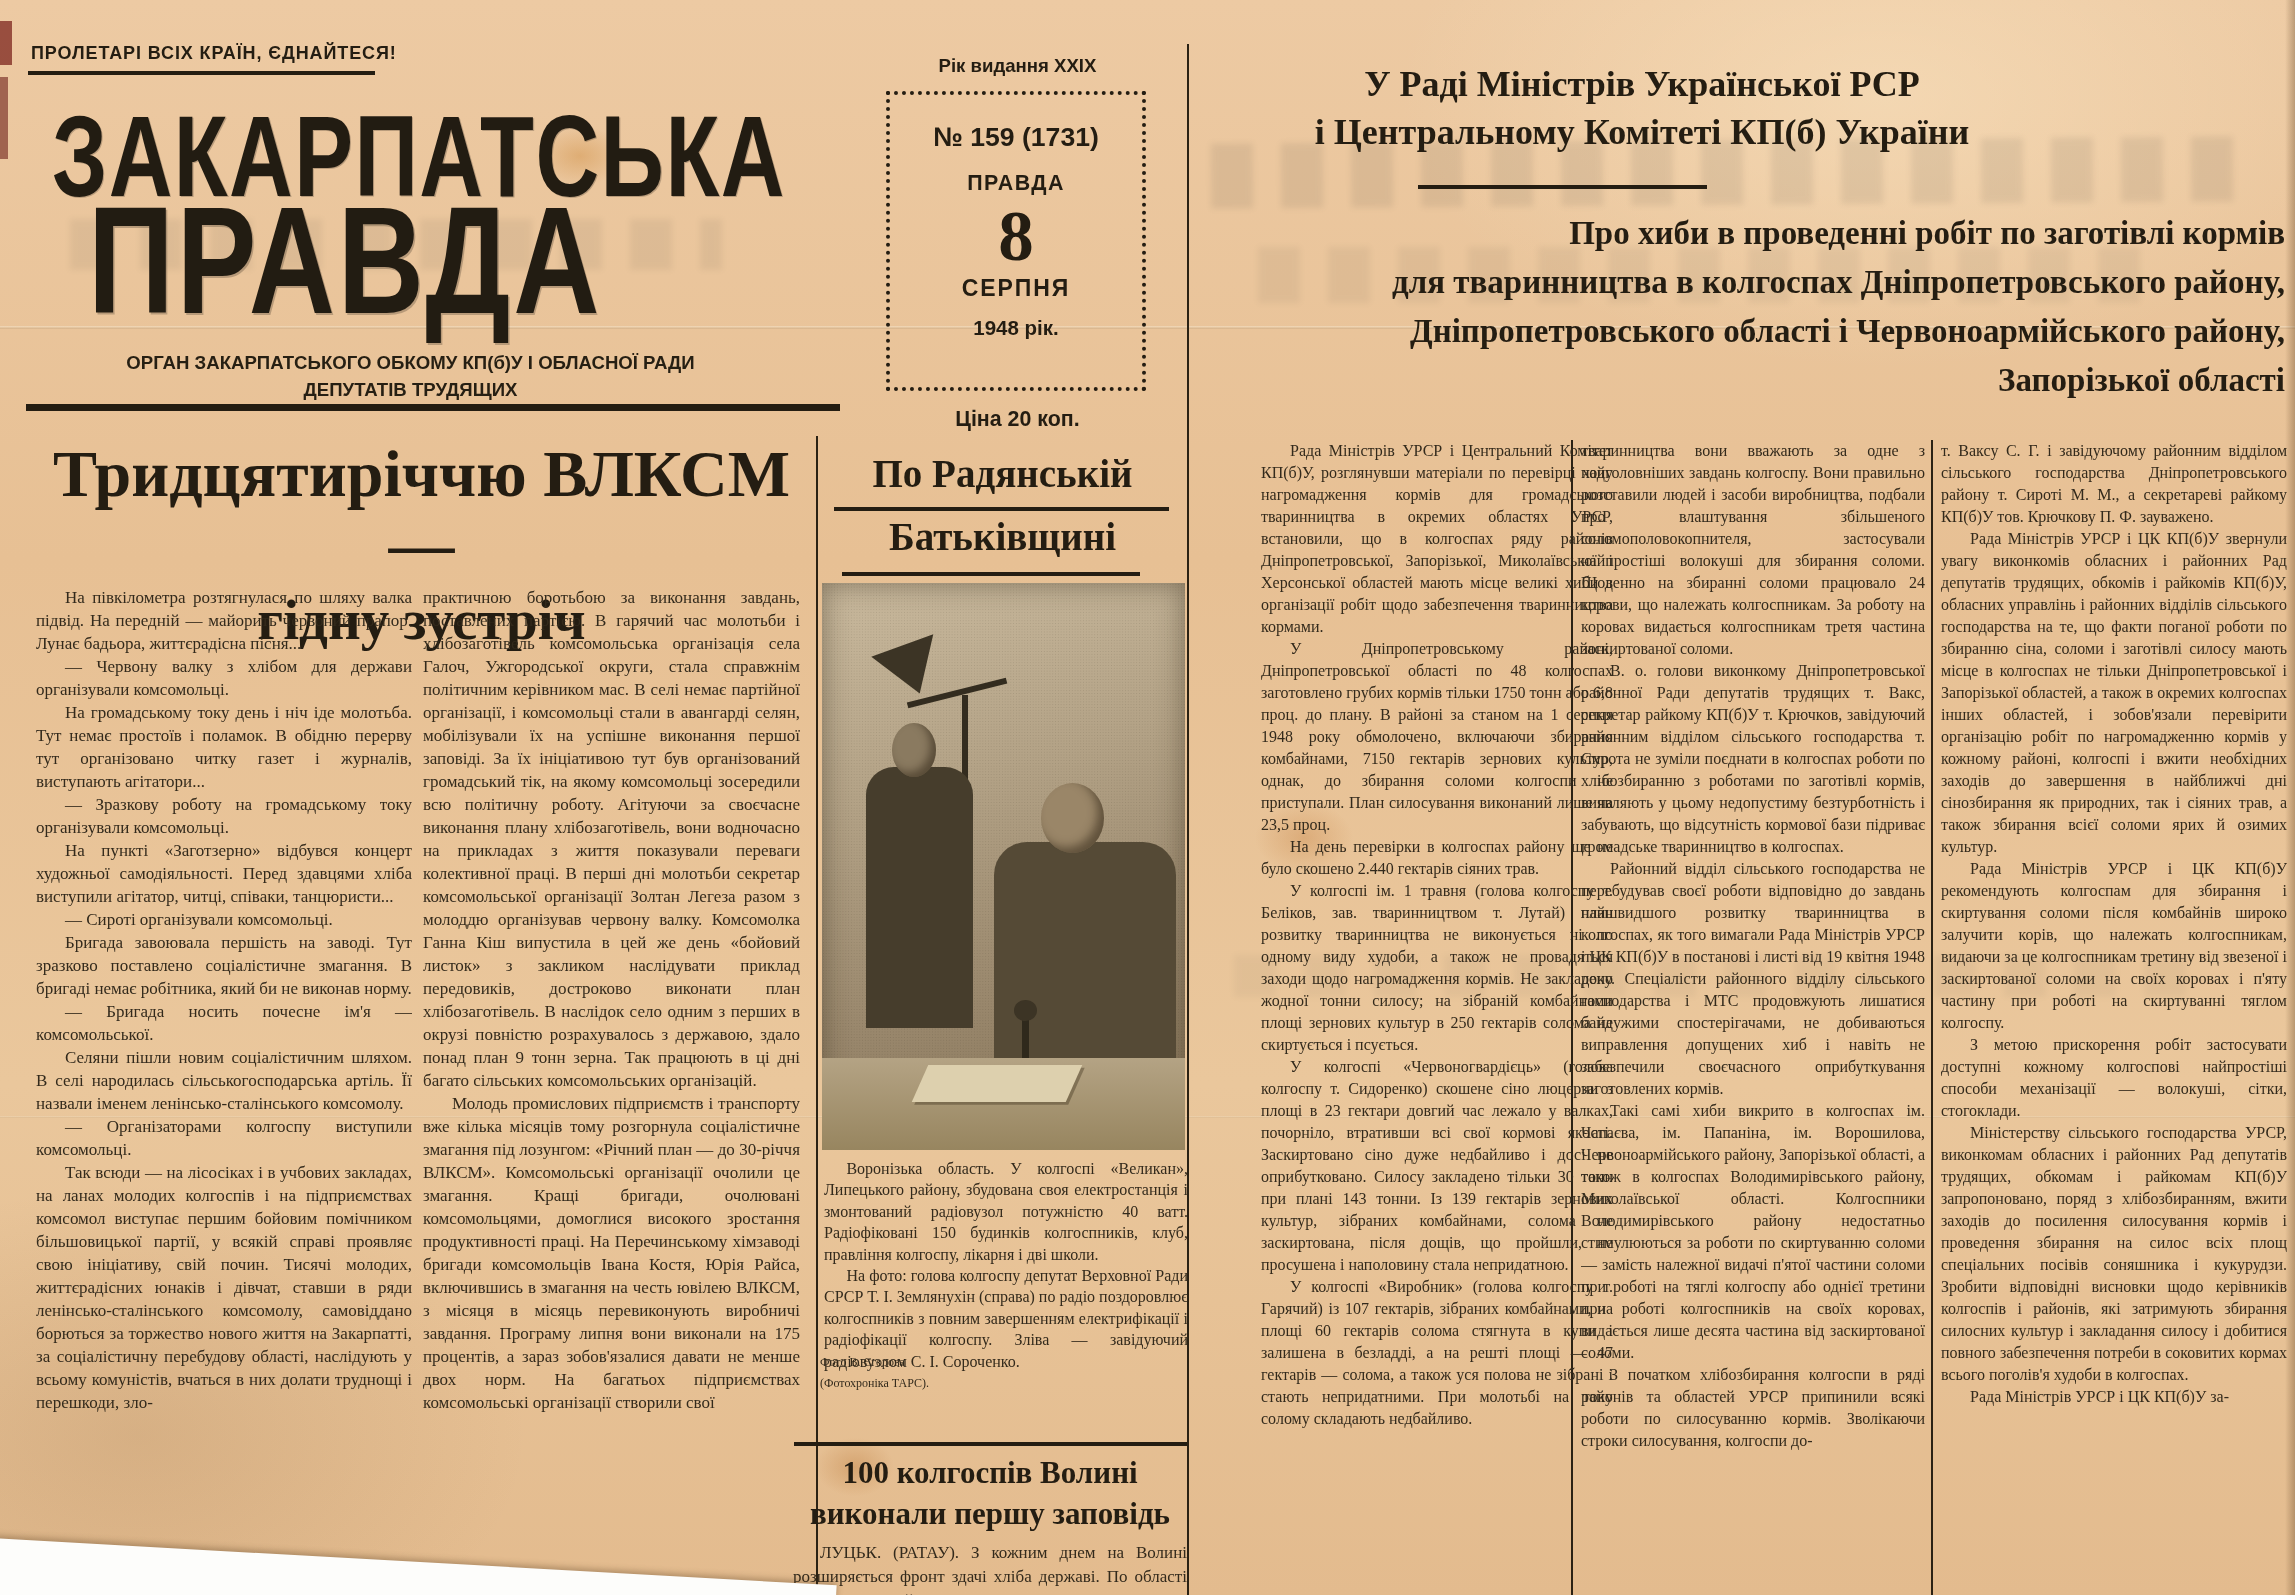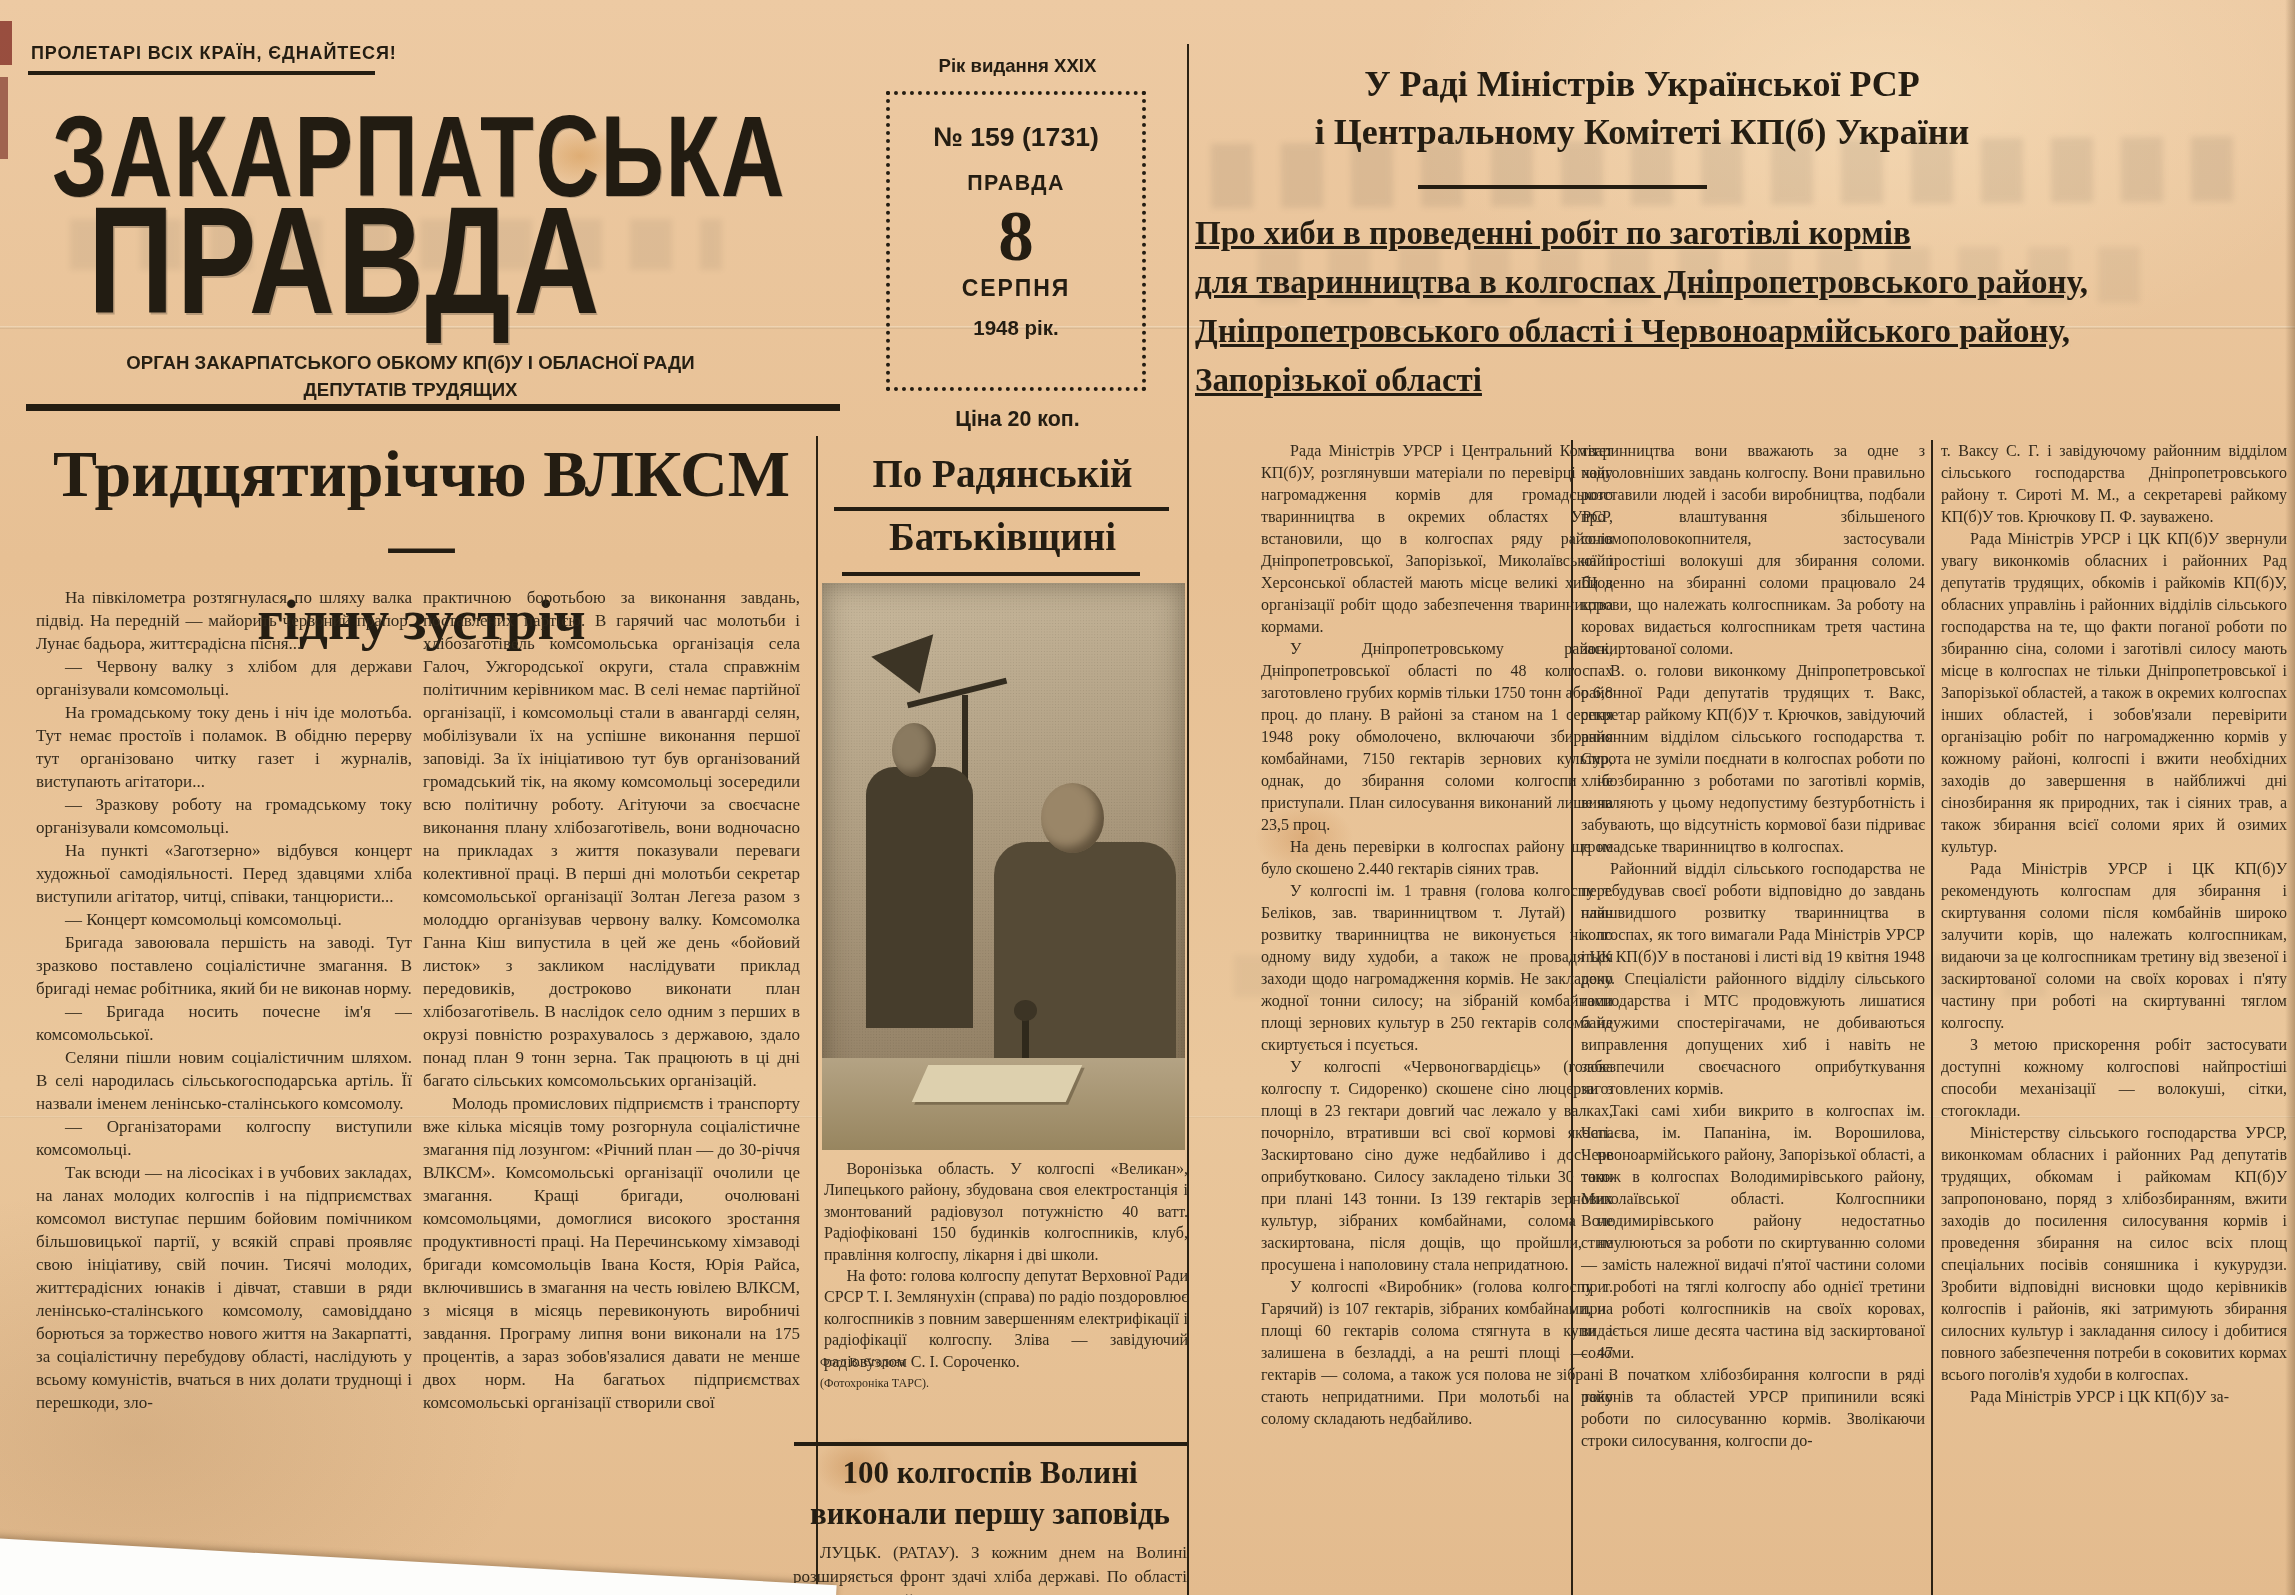--- a/index.html
+++ b/index.html
@@ -55,21 +55,21 @@
   .ib-wday{margin-top:17.7px;font-weight:700;font-size:21.4px;letter-spacing:1.4px;}
   .ib-day{margin-top:3.7px;font-family:"Liberation Serif",serif;font-weight:700;font-size:71px;line-height:1.05;}
   .ib-month{margin-top:0.9px;font-weight:700;font-size:23px;letter-spacing:1.9px;}
   .ib-year{margin-top:14px;font-weight:700;font-size:20.5px;}
   .price{left:871px;top:407px;width:293px;text-align:center;font-family:"Liberation Sans",sans-serif;font-weight:700;font-size:21.4px;color:#241d12;}
 
   
   .council{left:1202px;top:60px;width:880px;text-align:center;font-weight:700;font-size:36px;line-height:48px;color:#241d12;}
   .council div{position:static;}
   .council-bar{left:1418px;top:185px;width:289px;height:4.2px;background:#241d12;}
-  .decree-hl{left:1195px;top:209px;width:1090px;text-align:left;font-weight:700;font-size:33px;line-height:49px;color:#241d12;text-decoration:underline;}
+  .decree-hl{left:1195px;top:209px;width:1090px;text-align:right;font-weight:700;font-size:33px;line-height:49px;color:#241d12;}
   .decree-hl div{position:static;white-space:nowrap;}
 
   
   .col{overflow:hidden;text-align:justify;color:#332a1c;}
   .col p{position:static;margin:0;text-indent:29px;}
   .cont p:first-child{text-indent:0;}
   .decree-col{top:440px;height:1155px;font-size:16px;line-height:22px;}
   .dc-a{left:1261px;width:352px;}
   .dc-b{left:1581px;width:344px;}
   .dc-c{left:1941px;width:346px;}
@@ -196,21 +196,21 @@
   <div class="kom-hl">
     <span class="l1">Тридцятиріччю ВЛКСМ —</span>
     <span class="l2">гідну зустріч</span>
   </div>
   <div class="col kom-col kc-1">
       <p class="par">На півкілометра розтягнулася по шляху валка підвід. На передній — майорить червоний прапор. Лунає бадьора, життєрадісна пісня...</p>
       <p class="par">— Червону валку з хлібом для держави організували комсомольці.</p>
       <p class="par">На громадському току день і ніч іде молотьба. Тут немає простоїв і поламок. В обідню перерву тут організовано читку газет і журналів, виступають агітатори...</p>
       <p class="par">— Зразкову роботу на громадському току організували комсомольці.</p>
       <p class="par">На пункті «Заготзерно» відбувся концерт художньої самодіяльності. Перед здавцями хліба виступили агітатор, читці, співаки, танцюристи...</p>
-      <p class="par">— Концерт комсомольці комсомольці.</p>
+      <p class="par">— Сироті організували комсомольці.</p>
       <p class="par">Бригада завоювала першість на заводі. Тут зразково поставлено соціалістичне змагання. В бригаді немає робітника, який би не виконав норму.</p>
       <p class="par">— Бригада носить почесне ім'я — комсомольської.</p>
       <p class="par">Селяни пішли новим соціалістичним шляхом. В селі народилась сільськогосподарська артіль. Її назвали іменем ленінсько-сталінського комсомолу.</p>
       <p class="par">— Організаторами колгоспу виступили комсомольці.</p>
       <p class="par">Так всюди — на лісосіках і в учбових закладах, на ланах молодих колгоспів і на підприємствах комсомол виступає першим бойовим помічником більшовицької партії, у всякій справі проявляє свою ініціативу, свій почин. Тисячі молодих, життєрадісних юнаків і дівчат, ставши в ряди ленінсько-сталінського комсомолу, самовіддано борються за торжество нового життя на Закарпатті, за соціалістичну перебудову області, наслідують у всьому комуністів, вчаться в них долати труднощі і перешкоди, зло-</p>
     </div>
   <div class="col kom-col kc-2 cont">
       <p class="par">практичною боротьбою за виконання завдань, поставлених партією. В гарячий час молотьби і хлібозаготівель комсомольська організація села Галоч, Ужгородської округи, стала справжнім політичним керівником мас. В селі немає партійної організації, і комсомольці стали в авангарді селян, мобілізували їх на успішне виконання першої заповіді. За їх ініціативою тут був організований громадський тік, на якому комсомольці зосередили всю політичну роботу. Агітуючи за своєчасне виконання плану хлібозаготівель, вони водночасно на прикладах з життя показували переваги колективної праці. В перші дні молотьби секретар комсомольської організації Золтан Легеза разом з молоддю організував червону валку. Комсомолка Ганна Кіш випустила в цей же день «бойовий листок» з закликом наслідувати приклад передовиків, достроково виконати план хлібозаготівель. В наслідок село одним з перших в окрузі повністю розрахувалось з державою, здало понад план 9 тонн зерна. Так працюють в ці дні багато сільських комсомольських організацій.</p>
       <p class="par">Молодь промислових підприємств і транспорту вже кілька місяців тому розгорнула соціалістичне змагання під лозунгом: «Річний план — до 30-річчя ВЛКСМ». Комсомольські організації очолили це змагання. Кращі бригади, очолювані комсомольцями, домоглися високого зростання продуктивності праці. На Перечинському хімзаводі бригади комсомольців Івана Костя, Юрія Райса, включившись в змагання на честь ювілею ВЛКСМ, з місяця в місяць перевиконують виробничі завдання. Програму липня вони виконали на 175 процентів, а зараз зобов'язалися давати не менше двох норм. На багатьох підприємствах комсомольські організації створили свої</p>
     </div>

